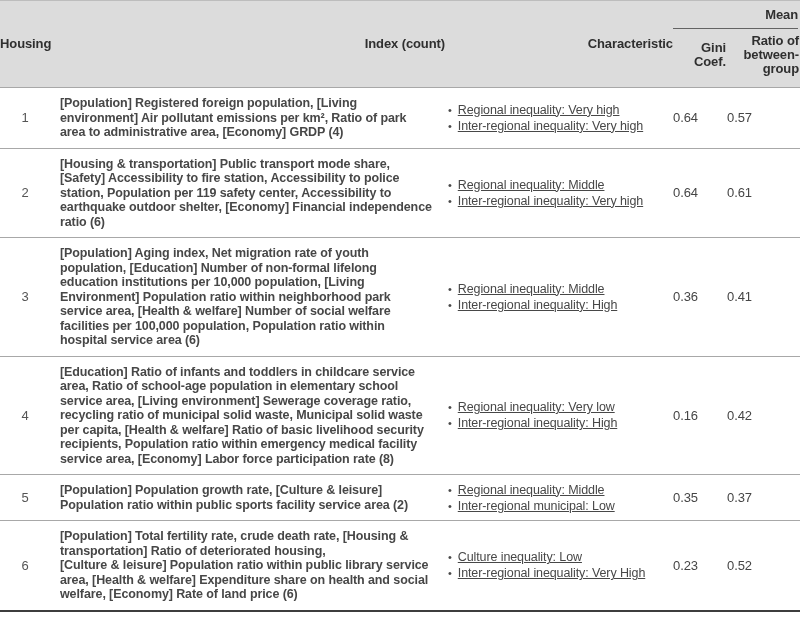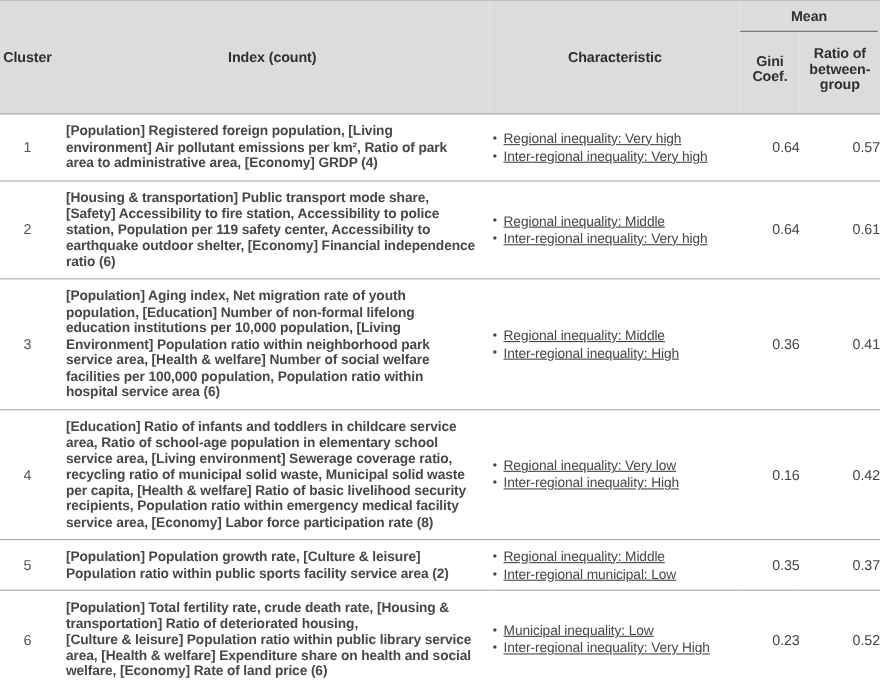--- a/index.html
+++ b/index.html
@@ -26,64 +26,64 @@
   col.w-char    { width: 228px; }
   col.w-gini    { width: 54px; }
   col.w-ratio   { width: 73px; }
 
   
   thead th {
     background: #dcdcdc;
     color: #2f2f2f;
     font-size: 13px;
     font-weight: 700;
-    text-align: center;
+    text-align: right;
     vertical-align: middle;
     line-height: 14px;
   }
   th.h-mean { vertical-align: bottom; padding: 6px 0 0 0; height: 28px; }
   .mean-inner {
     display: block;
     margin: 0 2px 0 0;
     padding-bottom: 6px;
     border-bottom: 1px solid #636363;
   }
-  th.h-gini, th.h-ratio { height: 75px; padding: 2px 1px 8px 1px; }
+  th.h-gini, th.h-ratio { height: 59px; padding: 2px 1px 8px 1px; }
 
   
   tbody tr { border-top: 1px solid #a8a8a8; }
   tbody td {
     vertical-align: middle;
     color: #474747;
     font-size: 12.5px;
   }
   td.c-cluster { text-align: center; font-size: 13px; color: #555555; }
   td.c-index   { padding: 8px 10px; line-height: 14.5px; white-space: pre-line; font-weight: bold; }
   td.c-char    { padding: 6px 2px 6px 3px; }
-  td.c-gini, td.c-ratio { text-align: right; font-size: 13px; color: #454545; }
+  td.c-gini, td.c-ratio { text-align: left; font-size: 13px; color: #454545; }
 
   .char-line { display: flex; align-items: flex-start; line-height: 16px; }
   .bullet { margin-right: 6px; font-size: 11px; line-height: 16px; color: #474747; }
   .char-text { white-space: nowrap; text-decoration: underline; }
 </style>
 </head>
 <body>
 
 <div class="wrap">
   <table class="cluster-table">
     <colgroup>
       <col class="w-cluster">
         <col class="w-index">
         <col class="w-char">
         <col class="w-gini">
         <col class="w-ratio">
     </colgroup>
     <thead>
       <tr>
-        <th rowspan="2" class="h-cluster">Cluster</th>
+        <th rowspan="2" class="h-cluster">Housing</th>
         <th rowspan="2" class="h-index">Index (count)</th>
         <th rowspan="2" class="h-char">Characteristic</th>
         <th colspan="2" class="h-mean">
           <span class="mean-inner">Mean</span>
         </th>
       </tr>
       <tr>
         <th class="h-gini">Gini Coef.</th>
         <th class="h-ratio">Ratio of between-group</th>
       </tr>
@@ -169,21 +169,21 @@
         <td class="c-gini">0.35</td>
         <td class="c-ratio">0.37</td>
       </tr>
       <tr>
         <td class="c-cluster">6</td>
         <td class="c-index">[Population] Total fertility rate, crude death rate, [Housing &amp; transportation] Ratio of deteriorated housing,
 [Culture &amp; leisure] Population ratio within public library service area, [Health &amp; welfare] Expenditure share on health and social welfare, [Economy] Rate of land price (6)</td>
         <td class="c-char">
           <div class="char-line">
               <span class="bullet">•</span>
-              <span class="char-text">Municipal inequality: Low</span>
+              <span class="char-text">Culture inequality: Low</span>
             </div>
           <div class="char-line">
               <span class="bullet">•</span>
               <span class="char-text">Inter-regional inequality: Very High</span>
             </div>
         </td>
         <td class="c-gini">0.23</td>
         <td class="c-ratio">0.52</td>
       </tr>
     </tbody>

